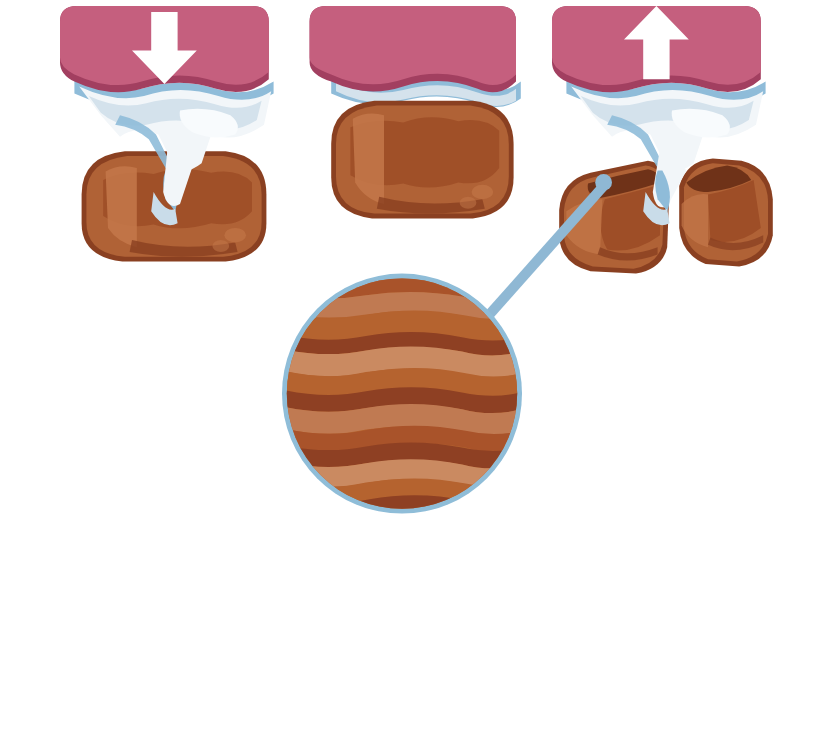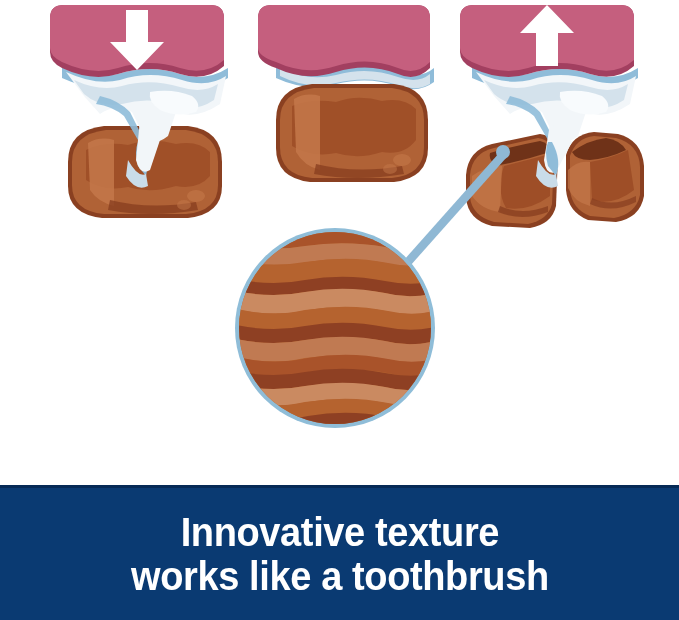--- a/index.html
+++ b/index.html
@@ -207,17 +207,14 @@
         <path d="M232 384 Q270 393 305 386 Q345 379 385 387 Q412 394 438 386 L438 402
                  Q412 410 385 403 Q345 396 305 402 Q270 410 232 400 Z" fill="#ca8a61"></path>
         <path d="M232 400 Q272 410 308 402 Q348 395 388 403 Q414 409 438 402 L438 416
                  Q412 424 388 417 Q348 410 308 416 Q272 424 232 414 Z" fill="#b5632f"></path>
         <path d="M232 414 Q272 424 308 416 Q348 409 388 417 Q414 423 438 416 L438 431
                  L232 431 Z" fill="#8e4023"></path>
       </g>
     </g>
   </svg>
 
-  <div id="banner">
-    <div id="banner-text"><span>Innovative texture</span><br><span>works like a toothbrush</span></div>
-  </div>
 
 </div>
 
 </body></html>

